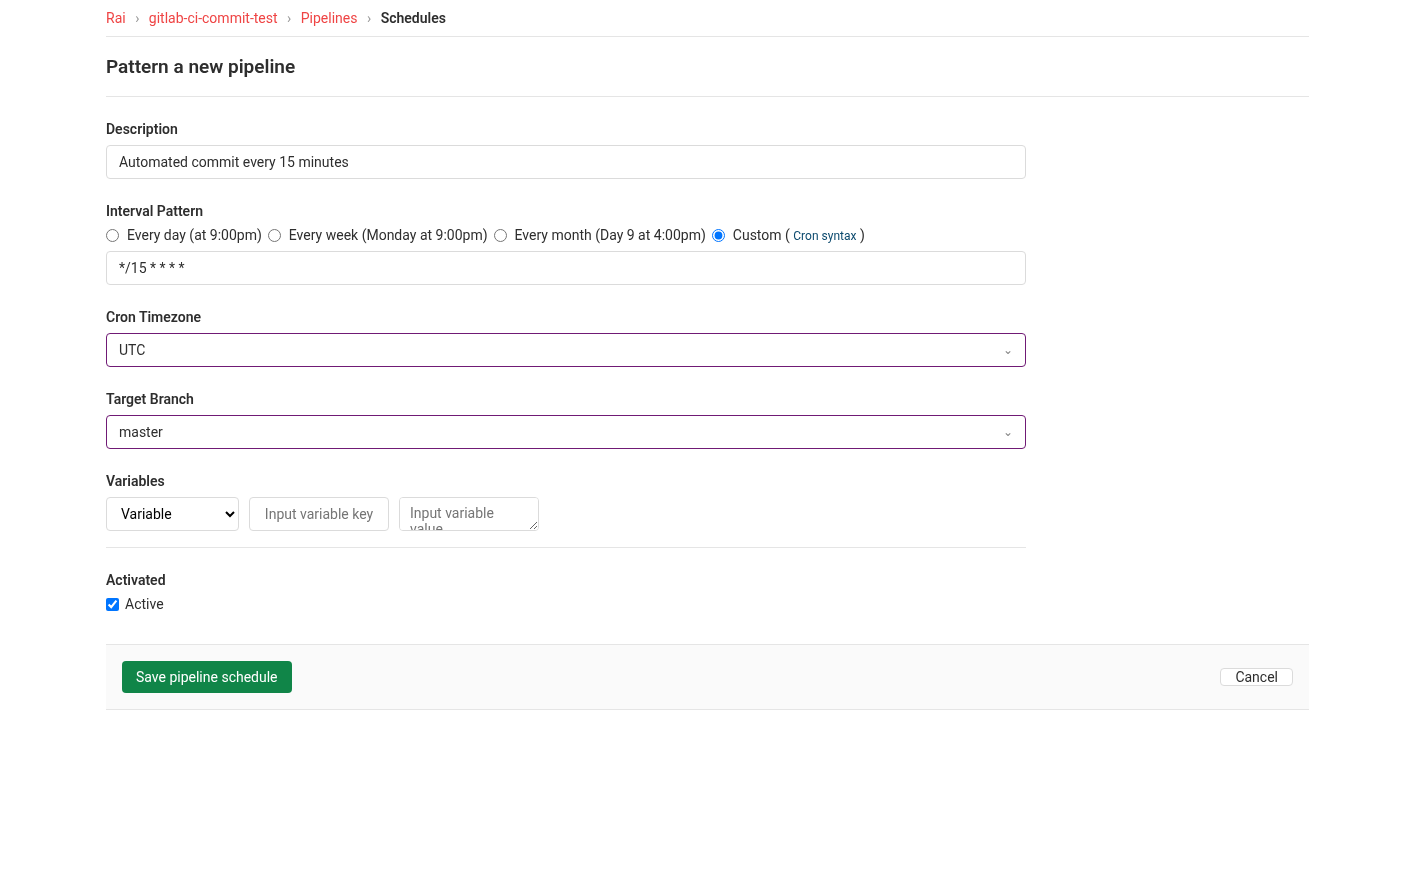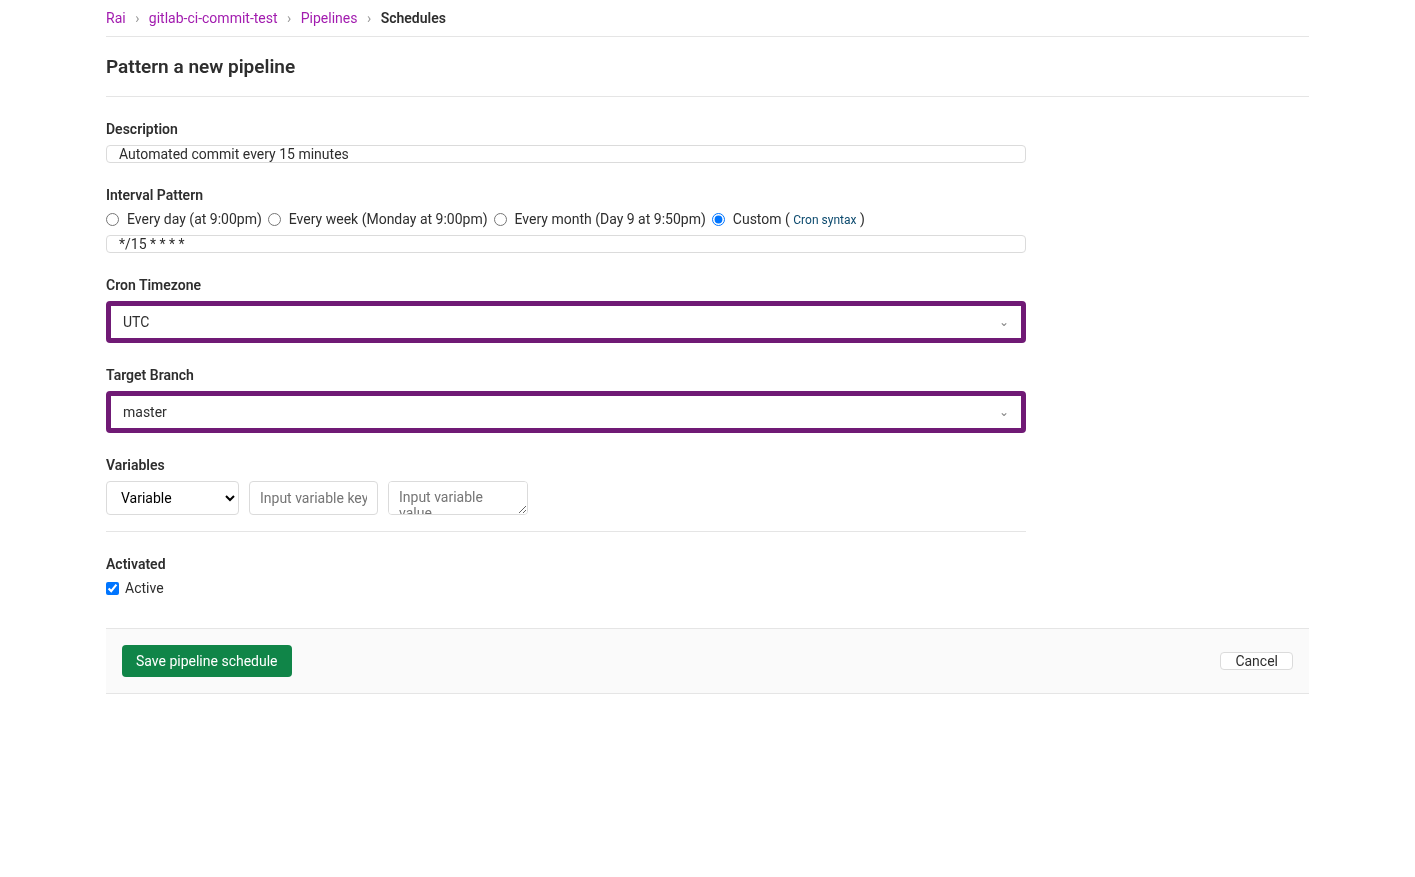--- a/index.html
+++ b/index.html
@@ -18,21 +18,21 @@
       margin: 0 auto;
       padding: 0 16px;
     }
     .breadcrumb {
       padding: 10px 0;
       font-size: 14px;
       color: #707070;
       border-bottom: 1px solid #e5e5e5;
     }
     .breadcrumb a {
-      color: #a21caf;
+      color: #ef4444;
       text-decoration: none;
     }
     .breadcrumb .sep {
       margin: 0 6px;
       color: #999;
     }
     .breadcrumb .current {
       font-weight: 600;
       color: #2e2e2e;
     }
@@ -51,21 +51,21 @@
     }
     .form-label {
       display: block;
       font-weight: 600;
       margin-bottom: 8px;
       font-size: 14px;
       color: #2e2e2e;
     }
     .form-input {
       width: 100%;
-      padding: 0 12px;
+      padding: 8px 12px;
       border: 1px solid #dbdbdb;
       border-radius: 4px;
       font-size: 14px;
       color: #2e2e2e;
       background: #fff;
       font-family: inherit;
     }
     .form-input::placeholder {
       color: #868686;
     }
@@ -84,21 +84,21 @@
       margin: 0;
     }
     .radio-item .link {
       color: #0c4a6e;
       text-decoration: none;
       font-size: 12px;
     }
     .dropdown {
       width: 100%;
       padding: 8px 12px;
-      border: 5px solid #701a75;
+      border: 1px solid #701a75;
       border-radius: 4px;
       font-size: 14px;
       background: #fff;
       position: relative;
       display: flex;
       justify-content: space-between;
       align-items: center;
       cursor: pointer;
     }
     .dropdown .chevron {
@@ -113,21 +113,21 @@
     .variables-select {
       width: 133px;
       padding: 7px 10px;
       border: 1px solid #dbdbdb;
       border-radius: 4px;
       font-size: 14px;
       background: #fff;
       font-family: inherit;
     }
     .variables-key {
-      width: 129px;
+      width: 140px;
       padding: 7px 10px;
       border: 1px solid #dbdbdb;
       border-radius: 4px;
       font-size: 14px;
       font-family: inherit;
       text-align: center;
     }
     .variables-value {
       width: 140px;
       padding: 7px 10px;
@@ -214,21 +214,21 @@
         <label class="radio-item">
           <input type="radio" name="interval" style="">
           <span>Every day (at 9:00pm)</span>
         </label>
         <label class="radio-item">
           <input type="radio" name="interval" style="">
           <span>Every week (Monday at 9:00pm)</span>
         </label>
         <label class="radio-item">
           <input type="radio" name="interval" style="">
-          <span>Every month (Day 9 at 9:50pm)</span>
+          <span>Every month (Day 9 at 4:00pm)</span>
         </label>
         <label class="radio-item">
           <input type="radio" name="interval" checked="" style="">
           <span>
             <span>Custom (</span>
             <a href="#" class="link">Cron syntax</a>
             <span>)</span>
           </span>
         </label>
       </div>

